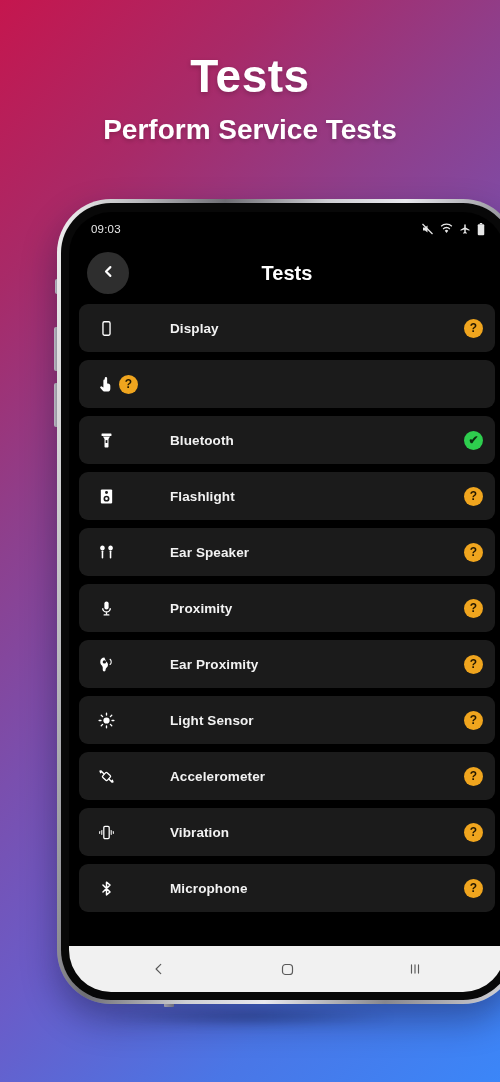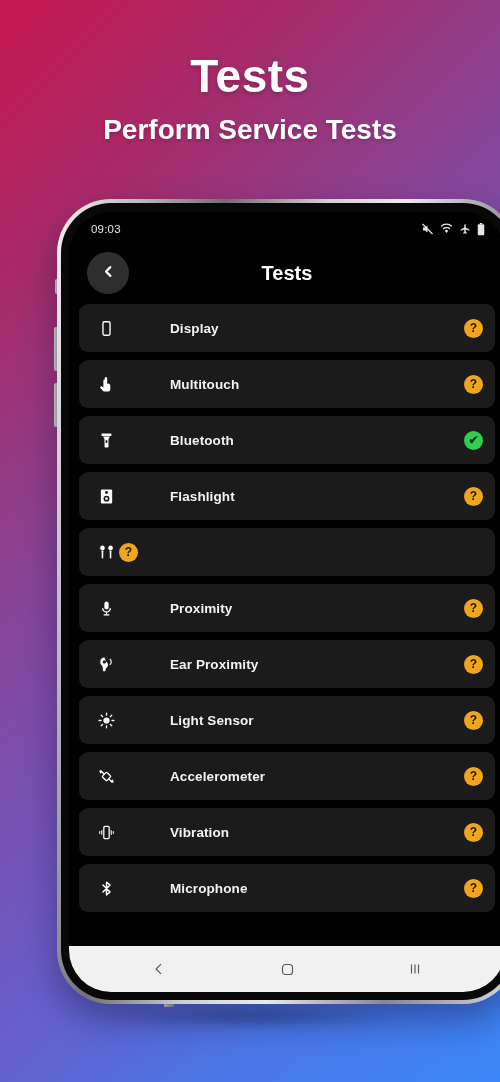--- a/index.html
+++ b/index.html
@@ -177,21 +177,20 @@
         <span class="row-label">Display</span>
         <span class="badge pending">?</span>
       </div>
 
       <div class="row">
         <span class="row-icon">
           <svg width="17" height="17" viewBox="0 0 24 24" fill="#fff">
             <path d="M9.5 3.2a1.7 1.7 0 013.4 0v7.3h.9a3.6 3.6 0 013.6 3.6v3.4a4.5 4.5 0 01-4.5 4.5h-3a4.3 4.3 0 01-3.1-1.3L3.4 17a1.5 1.5 0 012-2.2l2.2 1.6V6.6a1.6 1.6 0 013.2 0v4.1h-1.3V3.2z"></path>
           </svg>
         </span>
-        <span class="row-label">Multitouch</span>
         <span class="badge pending">?</span>
       </div>
 
       <div class="row">
         <span class="row-icon">
           <svg width="17" height="17" viewBox="0 0 24 24" fill="#fff">
             <rect x="5" y="2" width="14" height="3.6" rx="0.8"></rect>
             <path d="M7 6.4h10l-2.2 3.4v11a1 1 0 01-1 1h-3.6a1 1 0 01-1-1v-11L7 6.4z"></path>
             <rect x="10.8" y="11.5" width="2.4" height="4" fill="#1b1b1b"></rect>
           </svg>
@@ -215,20 +214,21 @@
 
       <div class="row">
         <span class="row-icon">
           <svg width="17" height="17" viewBox="0 0 24 24" fill="#fff">
             <path d="M6.3 2.2c1.9 0 3.2 1.6 3.2 3.6s-1.3 3.4-3.2 3.4S3 7.8 3 5.8 4.4 2.2 6.3 2.2z"></path>
             <rect x="5.2" y="9.4" width="2.2" height="11" rx="1"></rect>
             <path d="M17.7 2.2c1.9 0 3.3 1.6 3.3 3.6s-1.4 3.4-3.3 3.4-3.2-1.4-3.2-3.4 1.3-3.6 3.2-3.6z"></path>
             <rect x="16.6" y="9.4" width="2.2" height="11" rx="1"></rect>
           </svg>
         </span>
+        <span class="row-label">Ear Speaker</span>
         <span class="badge pending">?</span>
       </div>
 
       <div class="row">
         <span class="row-icon">
           <svg width="17" height="17" viewBox="0 0 24 24" fill="#fff">
             <rect x="9" y="2" width="6" height="11.5" rx="3"></rect>
             <path d="M5.6 11.5a6.4 6.4 0 0012.8 0h-2a4.4 4.4 0 01-8.8 0h-2z"></path>
             <rect x="11.1" y="17.4" width="1.8" height="3.2"></rect>
             <rect x="7.8" y="20.2" width="8.4" height="1.8" rx="0.9"></rect>

